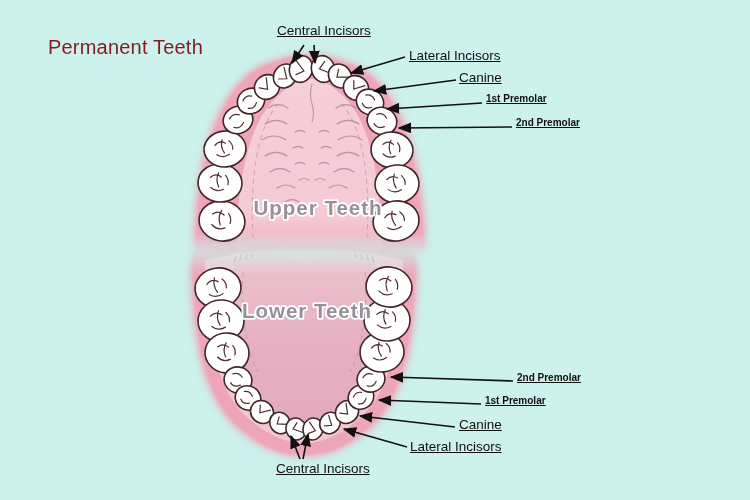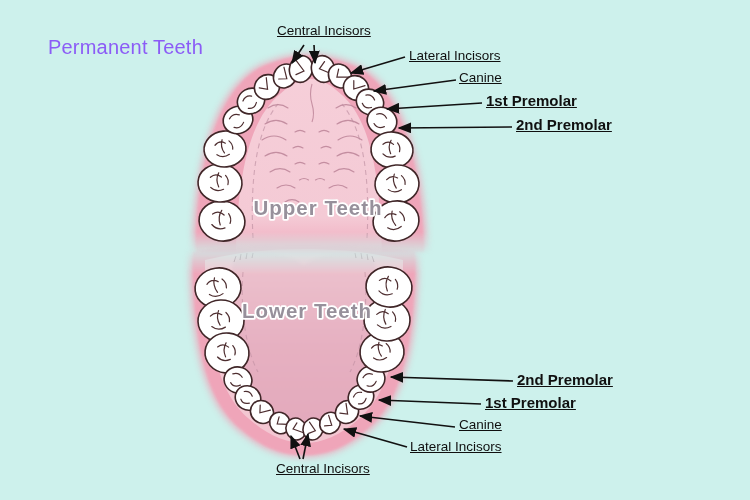--- a/index.html
+++ b/index.html
@@ -4,26 +4,26 @@
 <style>
   html,body{margin:0;padding:0;background:#cdf1ec;}
   .stage{
     position:relative;width:750px;height:500px;overflow:hidden;
     background:#cdf1ec;
     font-family:"Liberation Sans", sans-serif;
   }
   .stage svg{position:absolute;left:0;top:0;}
   .title{
     position:absolute;left:48px;top:36px;
-    font-size:20px;color:#8b5cf6;letter-spacing:.2px;white-space:nowrap;
+    font-size:20px;color:#7f1d1d;letter-spacing:.2px;white-space:nowrap;
   }
   .lbl{
     position:absolute;font-size:13.5px;color:#101010;white-space:nowrap;line-height:1.1;text-decoration:underline;
   }
-  .lbl.b{font-weight:bold;font-size:15px;}
+  .lbl.b{font-weight:bold;font-size:10px;}
   .arch-label{
     font-weight:bold;font-size:20.5px;letter-spacing:1px;
     fill:#97909b;stroke:#ffffff;stroke-width:3.6px;stroke-linejoin:round;
     paint-order:stroke;font-family:"Liberation Sans",sans-serif;
   }
 </style>
 </head>
 <body>
 
 <div class="stage">

